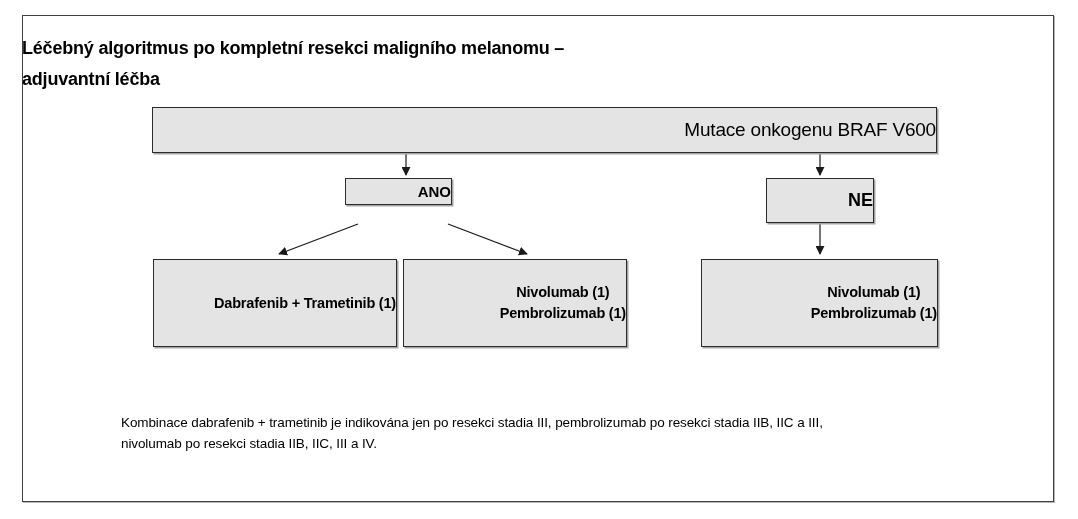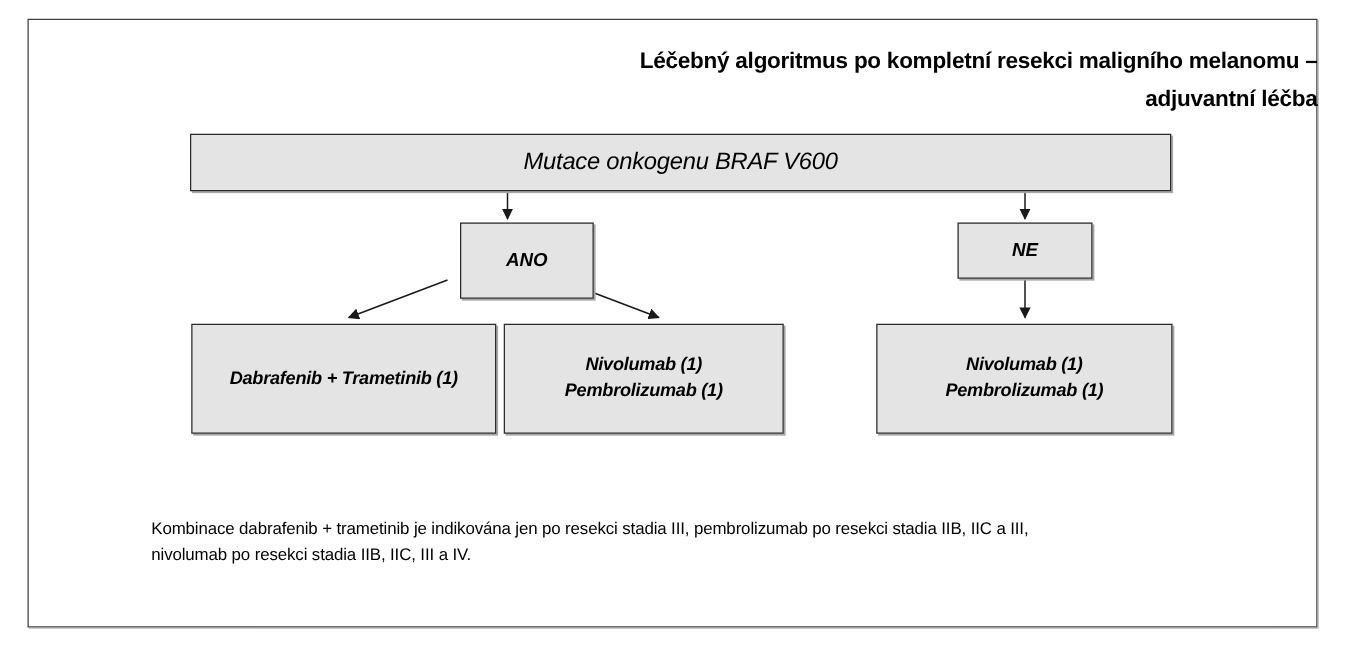--- a/index.html
+++ b/index.html
@@ -25,21 +25,21 @@
     box-sizing: border-box;
     border: 1.5px solid var(--frame-border, #404040);
     box-shadow: 1px 1px 0 #b8b8b8;
     background: transparent;
   }
   .title {
     position: absolute;
     left: 22px;
     top: 33px;
     width: 1032px;
-    text-align: right;
+    text-align: left;
     font-weight: bold;
     font-size: 18px;
     line-height: 31px;
     letter-spacing: -0.2px;
     white-space: pre-line;
   }
   .arrows {
     position: absolute;
     left: 0;
     top: 0;
@@ -48,48 +48,47 @@
     pointer-events: none;
   }
   .node {
     position: absolute;
     box-sizing: border-box;
     background: var(--node-fill, #e4e4e4);
     border: 1.4px solid var(--node-border, #2b2b2b);
     box-shadow: 1.5px 1.5px 0 #a6a6a6;
     display: flex;
     align-items: center;
-    justify-content: center;
+    justify-content: flex-end;
     text-align: center;
     white-space: pre-line;
-    font-style: italic;
   }
   .node-root {
     left: 152px;
     top: 107px;
     width: 785px;
     height: 46px;
     font-size: 19px;
     letter-spacing: -0.2px;
   }
   .node-ano {
-    left: 368px;
+    left: 345px;
     top: 178px;
     width: 107px;
-    height: 61px;
+    height: 27px;
     font-weight: bold;
     font-size: 15px;
   }
   .node-ne {
     left: 766px;
     top: 178px;
     width: 108px;
     height: 45px;
     font-weight: bold;
-    font-size: 15px;
+    font-size: 18px;
   }
   .node-outcome {
     top: 259px;
     height: 88px;
     font-weight: bold;
     font-size: 14.5px;
     line-height: 21px;
     letter-spacing: -0.2px;
   }
   .node-outcome-a { left: 153px; width: 244px; }

